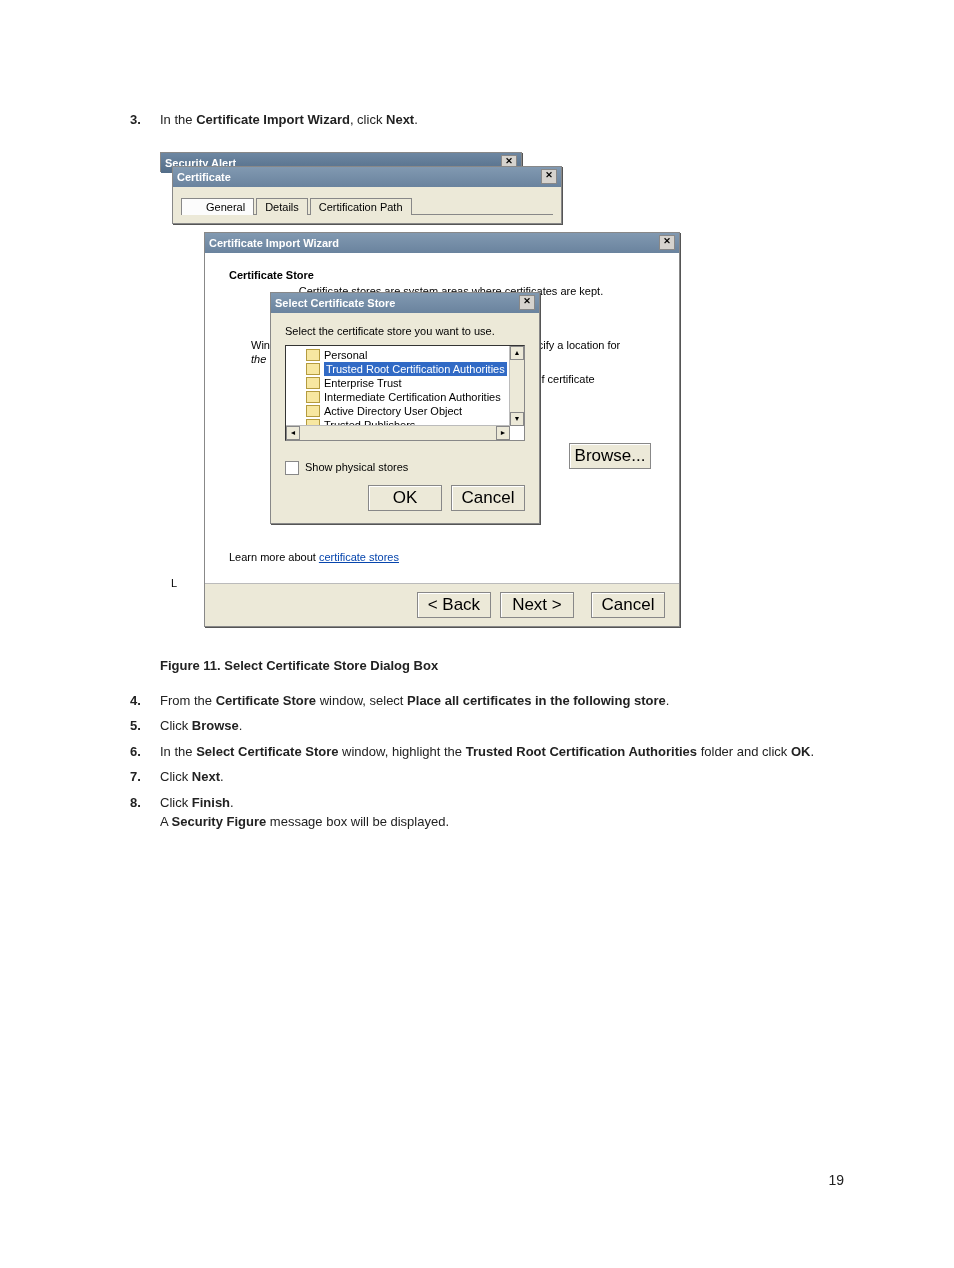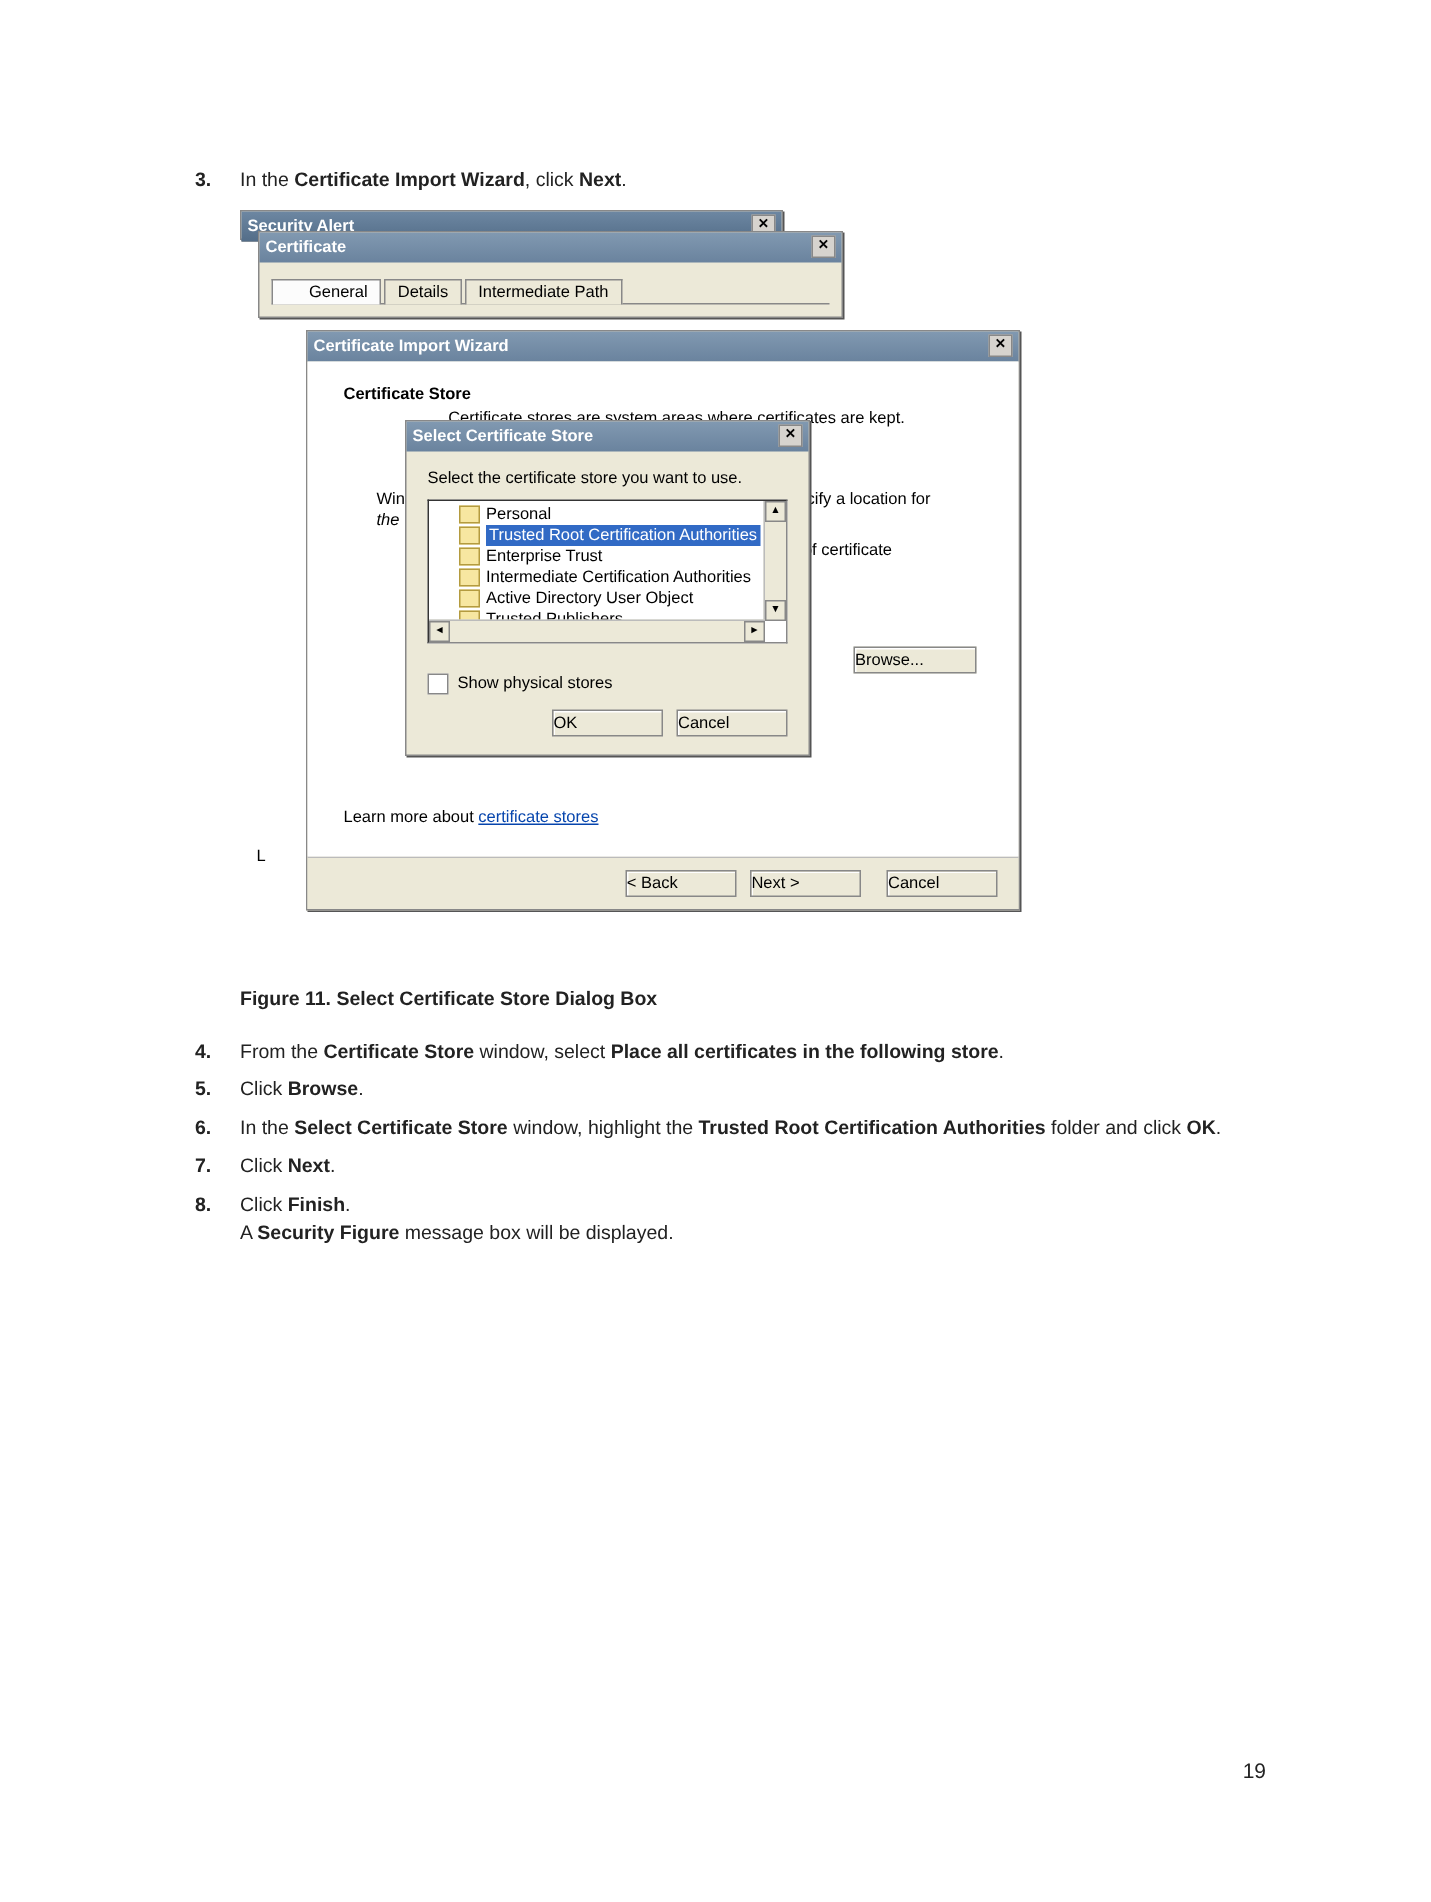--- a/index.html
+++ b/index.html
@@ -53,20 +53,21 @@
     position: relative;
     font-family: Tahoma, Arial, sans-serif;
     font-size: 11px;
     color: #000;
   }
   .win {
     position: absolute;
     background: #ece9d8;
     border: 1px solid #888;
     box-shadow: 1px 1px 0 #555;
+    margin-top: 12px;
   }
   .titlebar {
     background: #7a95b0;
     background: linear-gradient(#8199b1, #6a839e);
     color: #fff;
     font-weight: bold;
     padding: 2px 4px;
     display: flex;
     justify-content: space-between;
     align-items: center;
@@ -113,25 +114,25 @@
     background: #ece9d8;
     border-top: 1px solid #bbb;
     padding: 8px 14px;
     text-align: right;
   }
   .btn {
     background: #ece9d8;
     border: 1px solid #888;
     padding: 2px 0;
     width: 72px;
-    font-size: 11px;
+    font-size: 17px;
     font-family: Tahoma, sans-serif;
     margin-left: 6px;
     display: inline-block;
-    text-align: left;
+    text-align: center;
     box-shadow: 1px 1px 0 #fff inset;
   }
   .small-title {
     font-weight: bold;
     margin-bottom: 4px;
   }
   .indent {
     margin-left: 18px;
     text-align: center;
   }
@@ -252,21 +253,21 @@
       </div>
 
       <div class="win" style="left:12px; top:14px; width:388px; height:56px;">
         <div class="titlebar">
           <span>Certificate</span>
           <span class="tb-close">✕</span>
         </div>
         <div class="tabs">
           <div class="tab active">General</div>
           <div class="tab">Details</div>
-          <div class="tab">Intermediate Path</div>
+          <div class="tab">Certification Path</div>
         </div>
       </div>
 
       <div class="win" style="left:44px; top:80px; width:474px;">
         <div class="titlebar">
           <span>Certificate Import Wizard</span>
           <span class="tb-close">✕</span>
         </div>
         <div class="wizard-body" style="position:relative;">
           <div class="small-title">Certificate Store</div>

